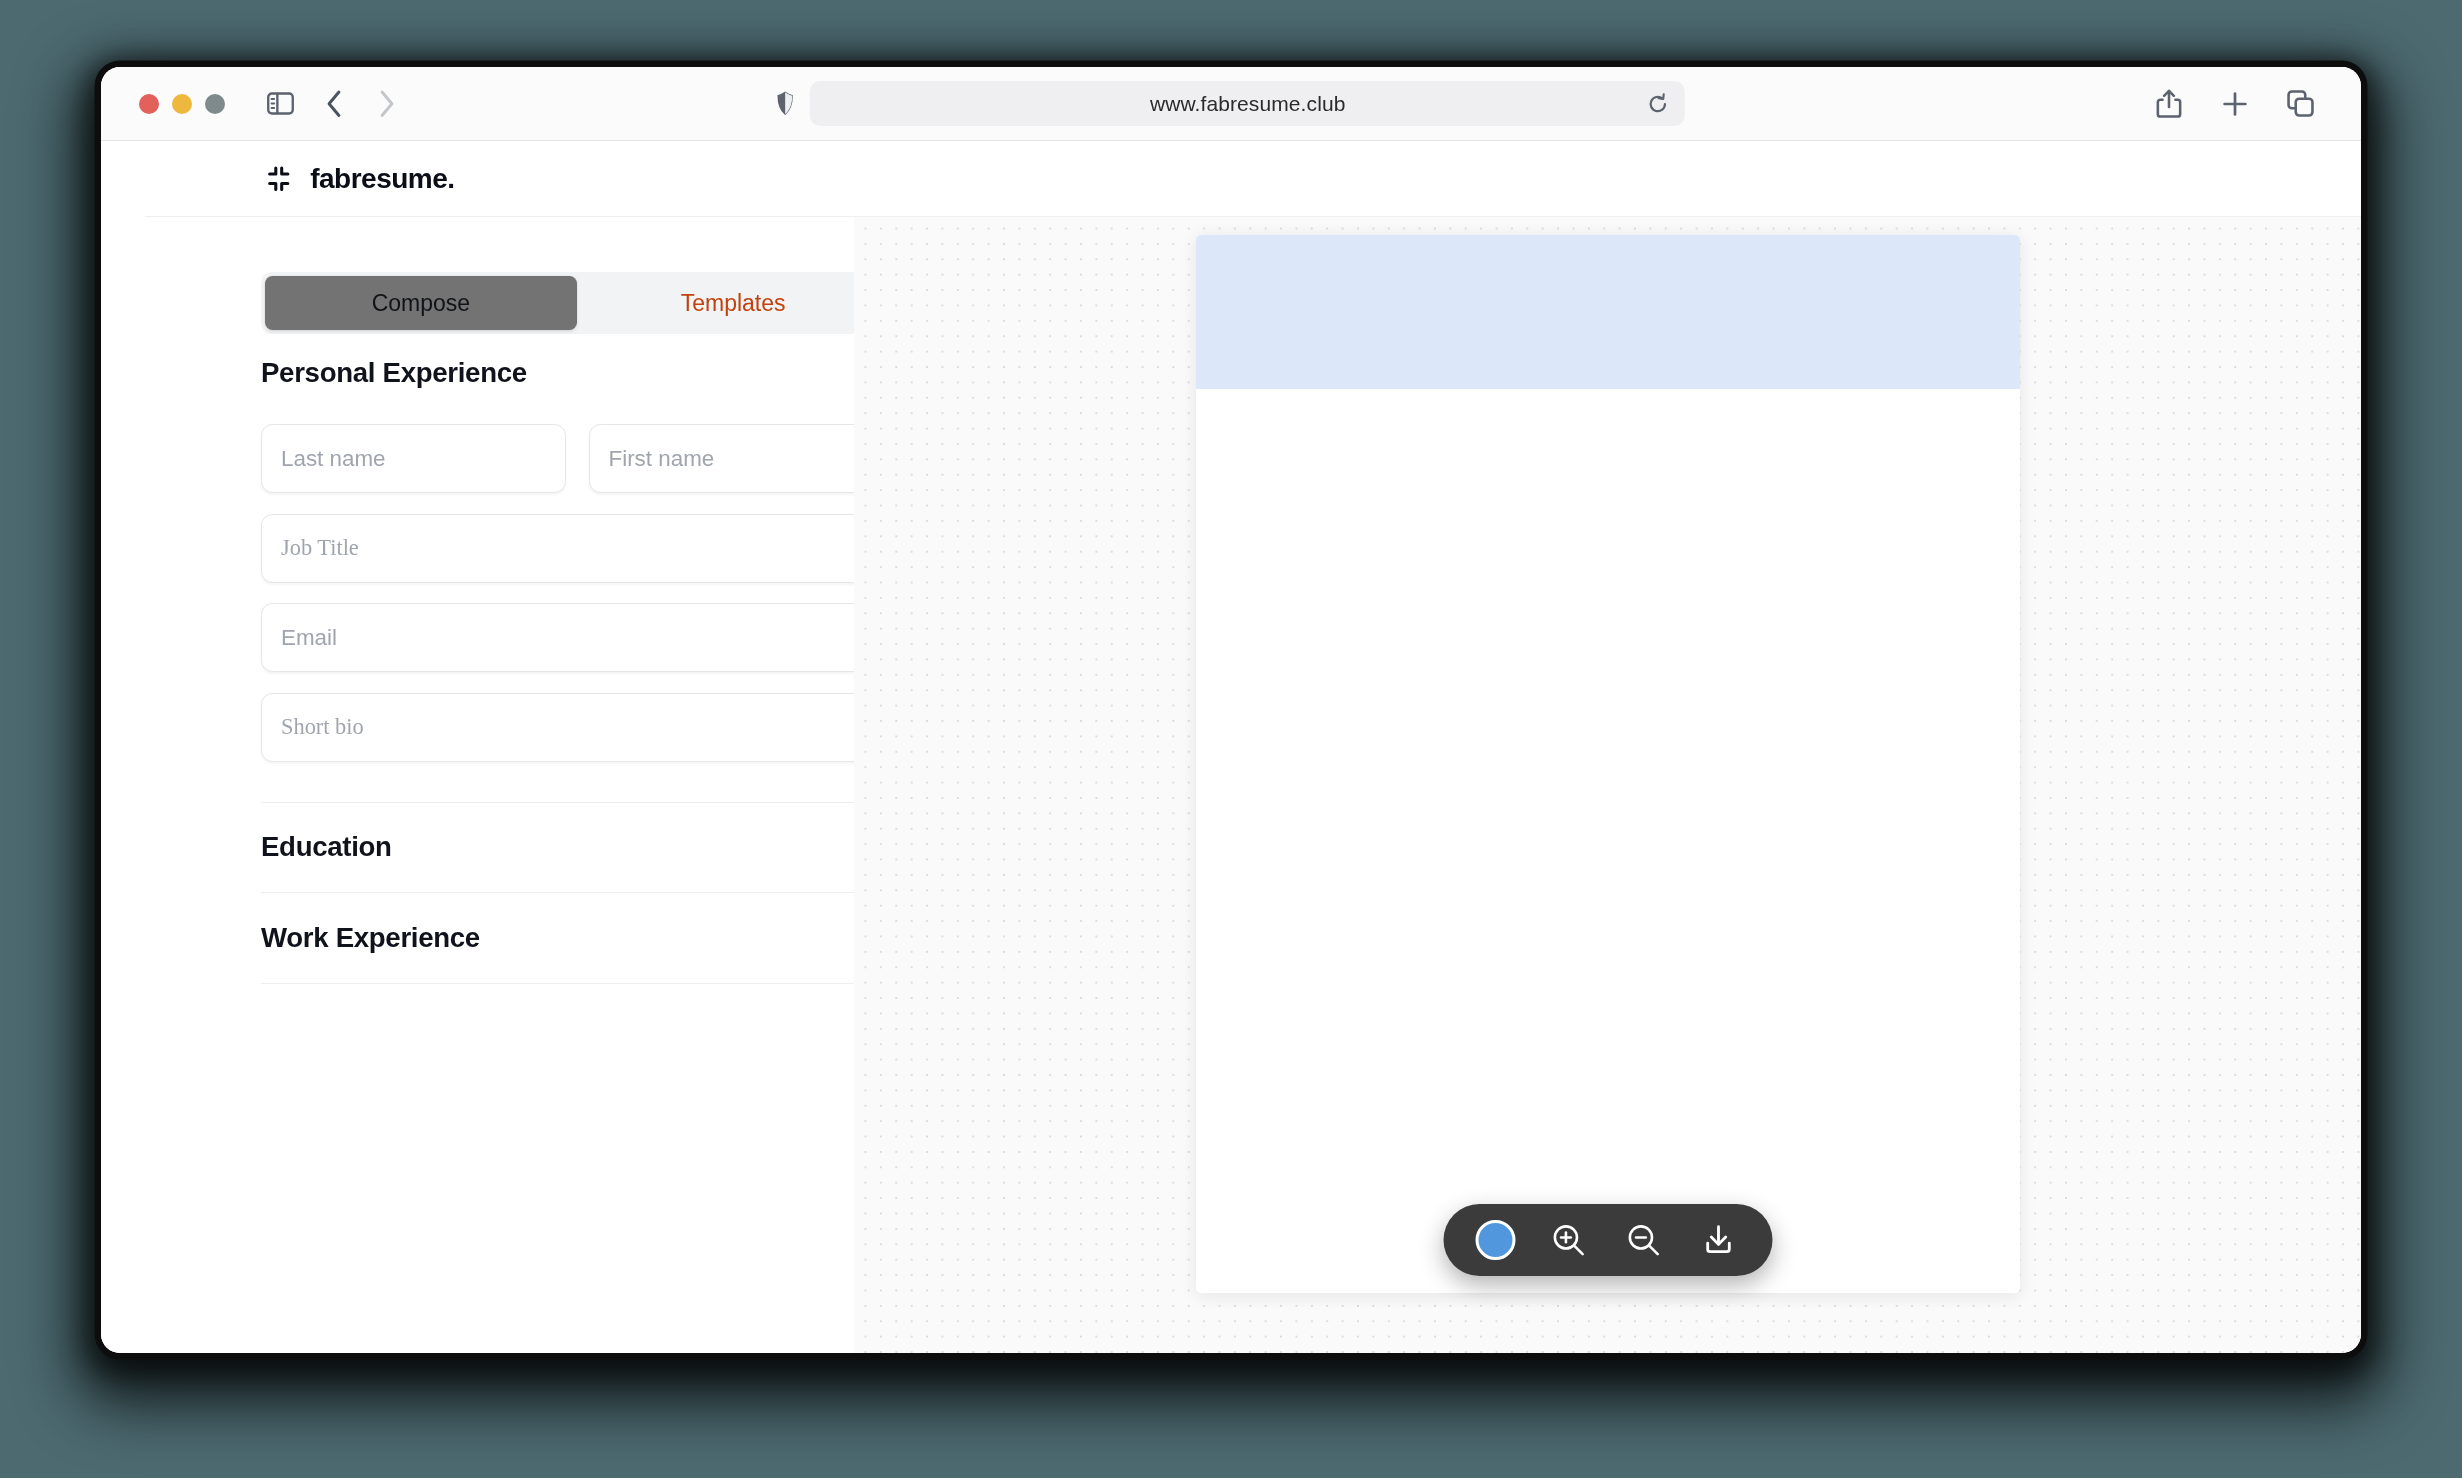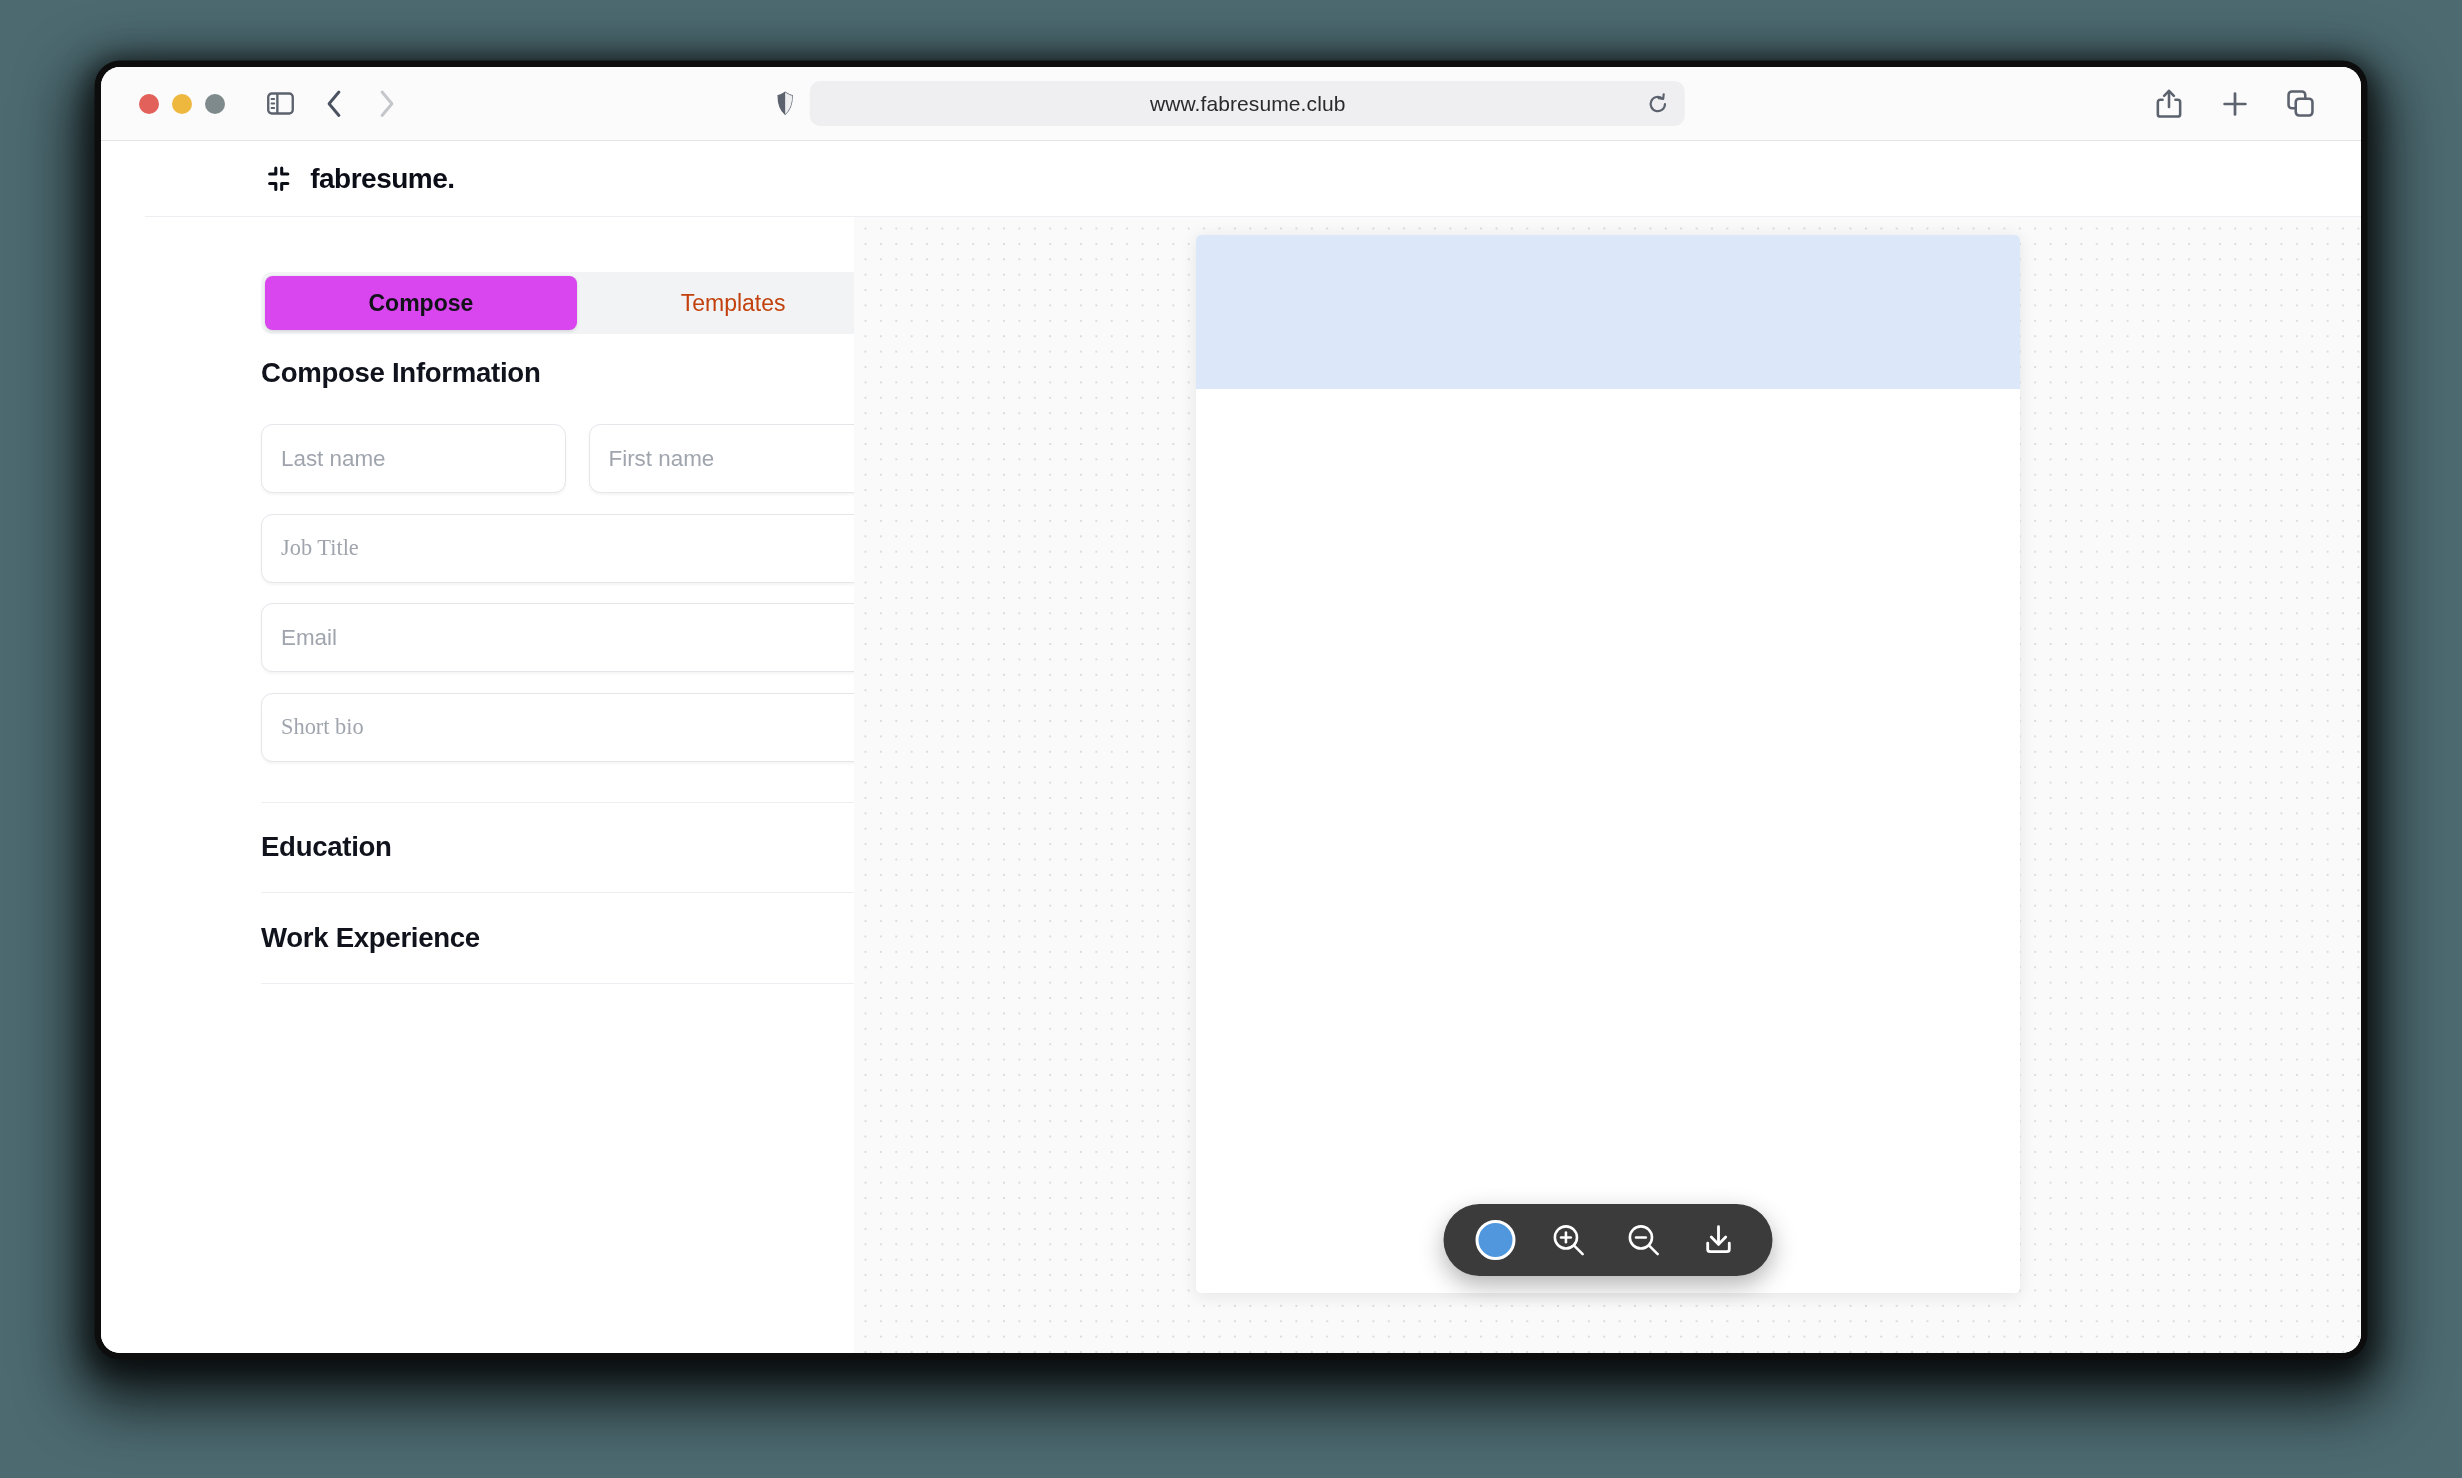--- a/index.html
+++ b/index.html
@@ -168,23 +168,23 @@
   .tab {
     flex: 1;
     display: flex;
     align-items: center;
     justify-content: center;
     font-size: 23px;
     border-radius: 7.7px;
     color: #c2410c;
   }
   .tab.active {
-    background: #d946ef;
+    background: #737373;
     color: #111318;
-    font-weight: 700;
+    font-weight: 400;
     box-shadow: 0 1.3px 3.2px rgba(0,0,0,0.09), 0 0 0 0.6px rgba(0,0,0,0.04);
   }
 
   .section-head {
     display: flex;
     align-items: center;
     justify-content: space-between;
     height: 77px;
   }
   .section-title {
@@ -377,21 +377,21 @@
 
     <div class="sidebar">
       <div class="sidebar-inner">
 
         <div class="tabs">
           <div class="tab active">Compose</div>
           <div class="tab">Templates</div>
         </div>
 
         <div class="section-head">
-          <span class="section-title">Compose Information</span>
+          <span class="section-title">Personal Experience</span>
           <span>
             <svg width="22" height="13" viewBox="0 0 17 10" fill="none">
               <path d="M1.2 8.4 L8.5 1.5 L15.8 8.4" stroke="#10131c" stroke-width="1.6" stroke-linecap="round" stroke-linejoin="round"></path>
             </svg>
           </span>
         </div>
 
         <div class="fields">
           <div class="field-row">
             <div class="input">Last name</div>

